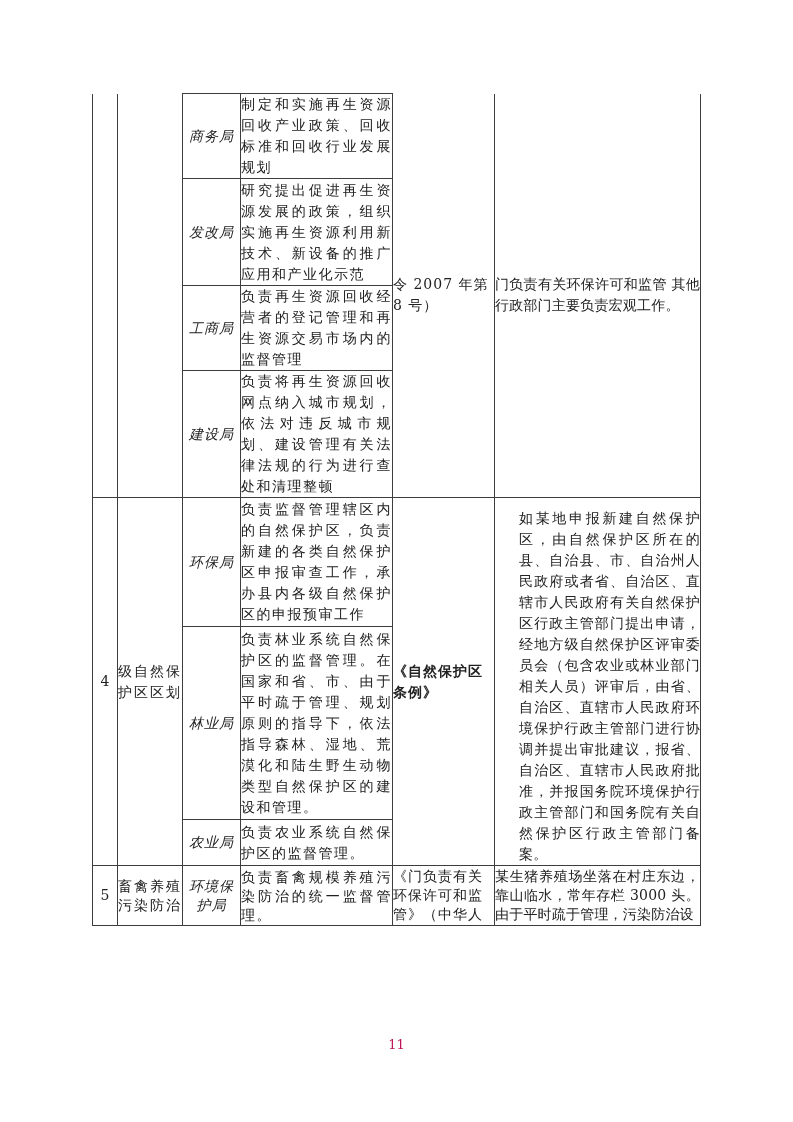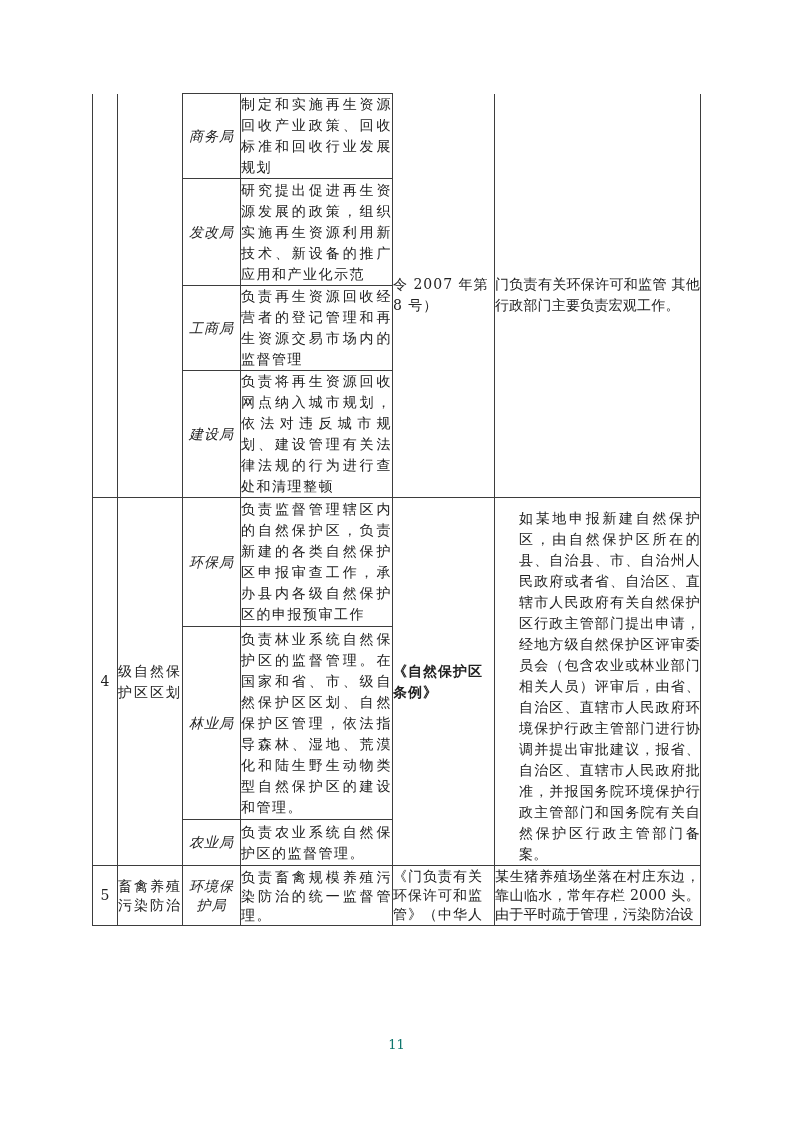--- a/index.html
+++ b/index.html
@@ -63,21 +63,21 @@
   tr.h45  { height: 45px; }
   tr.h58  { height: 58px; }
   tr.r5 td { line-height: 19px; }
 
   .page-number {
     position: absolute;
     left: 0; right: 0;
     top: 1037px;
     text-align: center;
     font-size: 13px;
-    color: #0f766e;
+    color: #be185d;
   }
 </style>
 </head>
 <body>
 
 <div class="doc-page">
 
   <table class="resp-table">
     <colgroup>
       <col style="width:25px">
@@ -113,33 +113,33 @@
       <tr class="h121">
         <td class="c-num" rowspan="3">4</td>
         <td class="c-cat" rowspan="3">级自然保护区区划</td>
         <td class="c-dept">环保局</td>
         <td class="c-duty">负责监督管理辖区内的自然保护区，负责新建的各类自然保护区申报审查工作，承办县内各级自然保护区的申报预审工作</td>
         <td class="c-legal v-mid" rowspan="3">《自然保护区条例》</td>
         <td class="c-note pad-more" rowspan="3">如某地申报新建自然保护区，由自然保护区所在的县、自治县、市、自治州人民政府或者省、自治区、直辖市人民政府有关自然保护区行政主管部门提出申请，经地方级自然保护区评审委员会（包含农业或林业部门相关人员）评审后，由省、自治区、直辖市人民政府环境保护行政主管部门进行协调并提出审批建议，报省、自治区、直辖市人民政府批准，并报国务院环境保护行政主管部门和国务院有关自然保护区行政主管部门备案。</td>
       </tr>
       <tr class="h169">
         <td class="c-dept">林业局</td>
-        <td class="c-duty">负责林业系统自然保护区的监督管理。在国家和省、市、级自然保护区区划、自然保护区管理，依法指导森林、湿地、荒漠化和陆生野生动物类型自然保护区的建设和管理。</td>
+        <td class="c-duty">负责林业系统自然保护区的监督管理。在国家和省、市、由于平时疏于管理、规划原则的指导下，依法指导森林、湿地、荒漠化和陆生野生动物类型自然保护区的建设和管理。</td>
       </tr>
       <tr class="h45">
         <td class="c-dept">农业局</td>
         <td class="c-duty">负责农业系统自然保护区的监督管理。</td>
       </tr>
 
       <tr class="h58 r5">
         <td class="c-num">5</td>
         <td class="c-cat">畜禽养殖污染防治</td>
         <td class="c-dept">环境保护局</td>
         <td class="c-duty" style="vertical-align:top; padding-top:2px;font-family:Liberation Serif, serif;">负责畜禽规模养殖污染防治的统一监督管理。</td>
         <td class="c-legal">《门负责有关环保许可和监管》（中华人</td>
-        <td class="c-note">某生猪养殖场坐落在村庄东边，靠山临水，常年存栏 2000 头。由于平时疏于管理，污染防治设</td>
+        <td class="c-note">某生猪养殖场坐落在村庄东边，靠山临水，常年存栏 3000 头。由于平时疏于管理，污染防治设</td>
       </tr>
     </tbody>
   </table>
 
   <div class="page-number">11</div>
 
 </div>
 
 </body></html>

